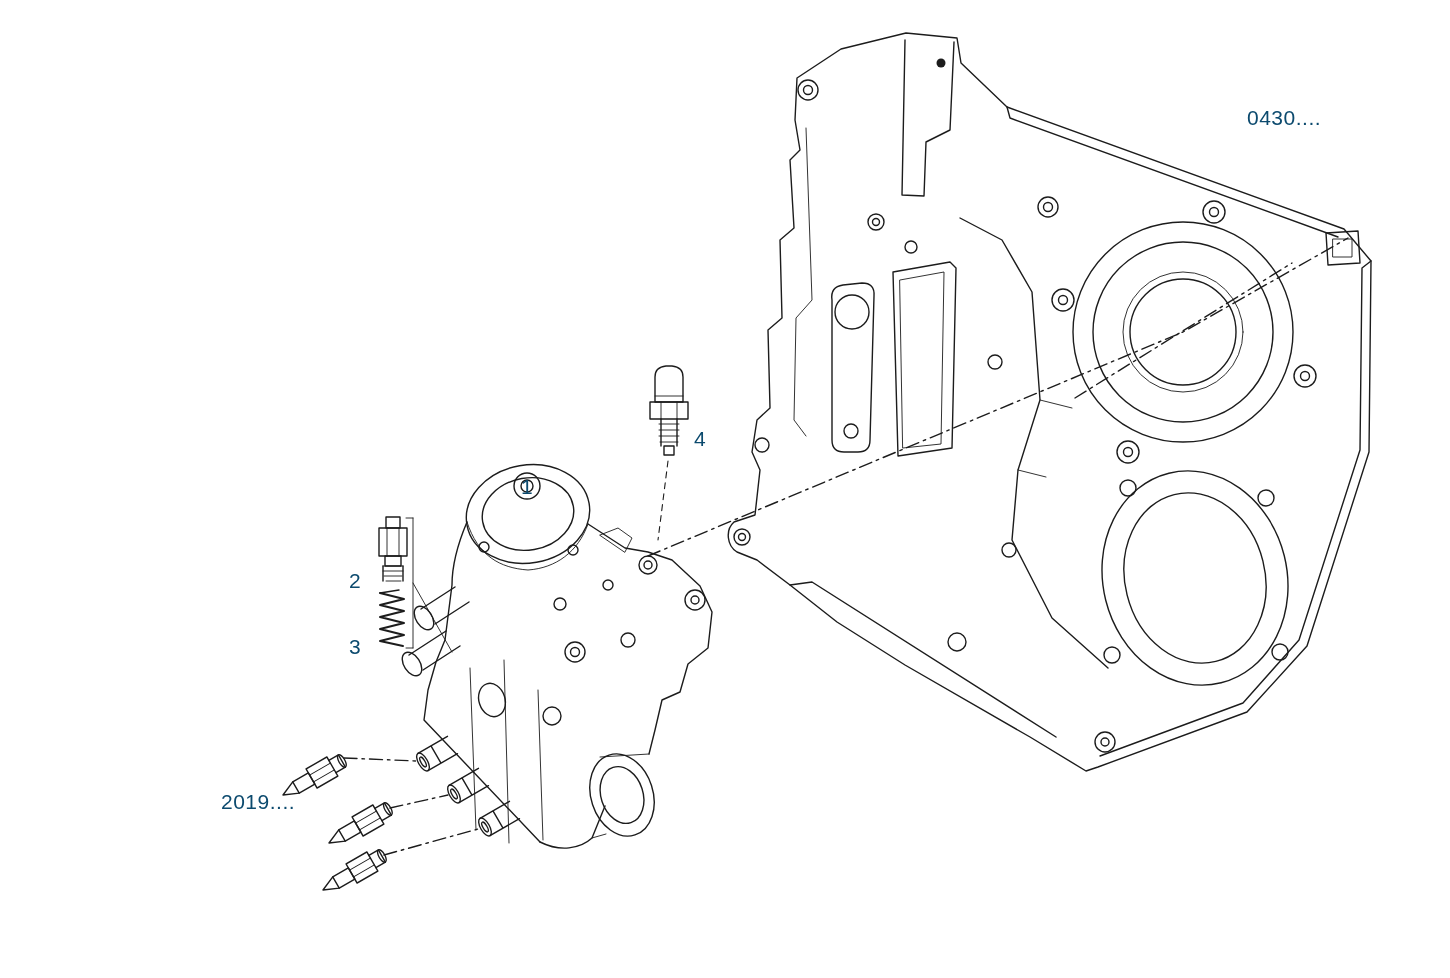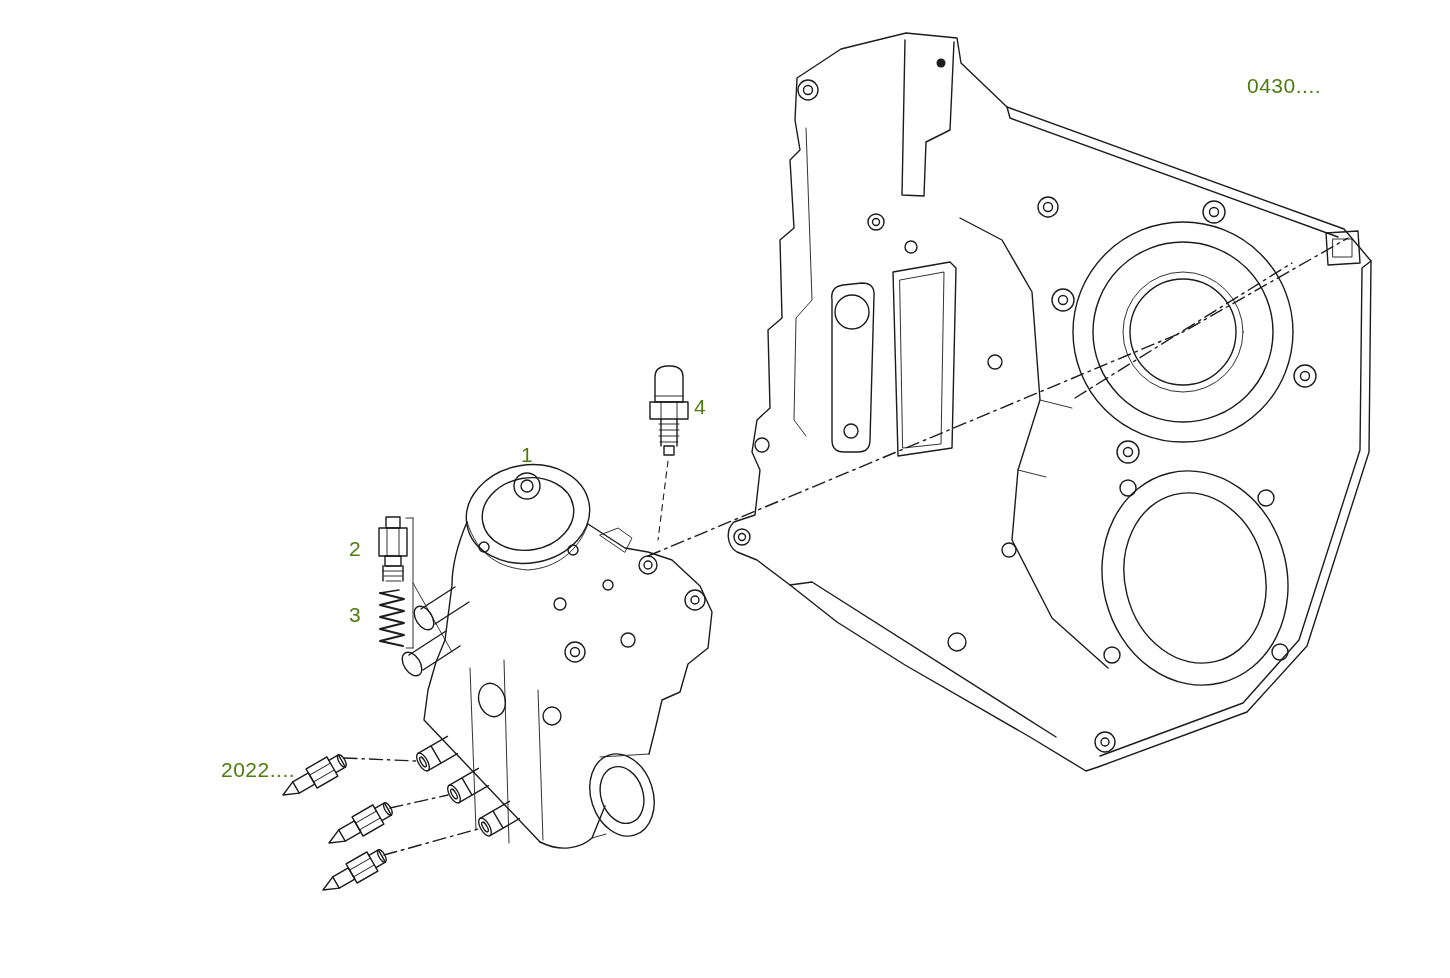--- a/index.html
+++ b/index.html
@@ -12,23 +12,24 @@
   }
   .art { position:absolute; left:0; top:0; width:1450px; height:978px; }
   .art * { fill:none; stroke:#1c1c1c; stroke-width:1.4; stroke-linecap:round; stroke-linejoin:round; }
   .art .thin   { stroke-width:0.9; }
   .art .coil   { stroke-width:2; }
   .art .fillblk{ fill:#1c1c1c; stroke:none; }
   .art .dashdot{ stroke-dasharray:13 5 2.5 5; stroke-width:1.1; }
   .art .dash   { stroke-dasharray:6 5; stroke-width:1.1; }
   .lbl {
     position:absolute;
-    font-size:21px; font-weight:400; color:#4d7c0f;
+    font-size:21px; font-weight:400; color:#0c4a6e;
     letter-spacing:0.5px; white-space:nowrap;
     user-select:none;
+    margin-top:32px;
   }
 </style>
 </head>
 <body>
 
 <div class="stage">
 
   <svg class="art" viewBox="0 0 1450 978">
     <defs>
       <g id="fitting">
@@ -194,21 +195,21 @@
       <g class="dashdot">
         <path d="M344,758 L416,761"></path>
         <path d="M390,808 L448,795"></path>
         <path d="M384,855 L478,829"></path>
       </g>
     </g>
   </svg>
 
   <div class="lbl" style="left:1247px; top:74px;">0430....</div>
 
-  <div class="lbl" style="left:221px; top:758px;">2022....</div>
+  <div class="lbl" style="left:221px; top:758px;">2019....</div>
 
   <div class="lbl" style="left:521px; top:443px;">1</div>
 
   <div class="lbl" style="left:349px; top:537px;">2</div>
 
   <div class="lbl" style="left:349px; top:603px;">3</div>
 
   <div class="lbl" style="left:694px; top:395px;">4</div>
 
 </div>

